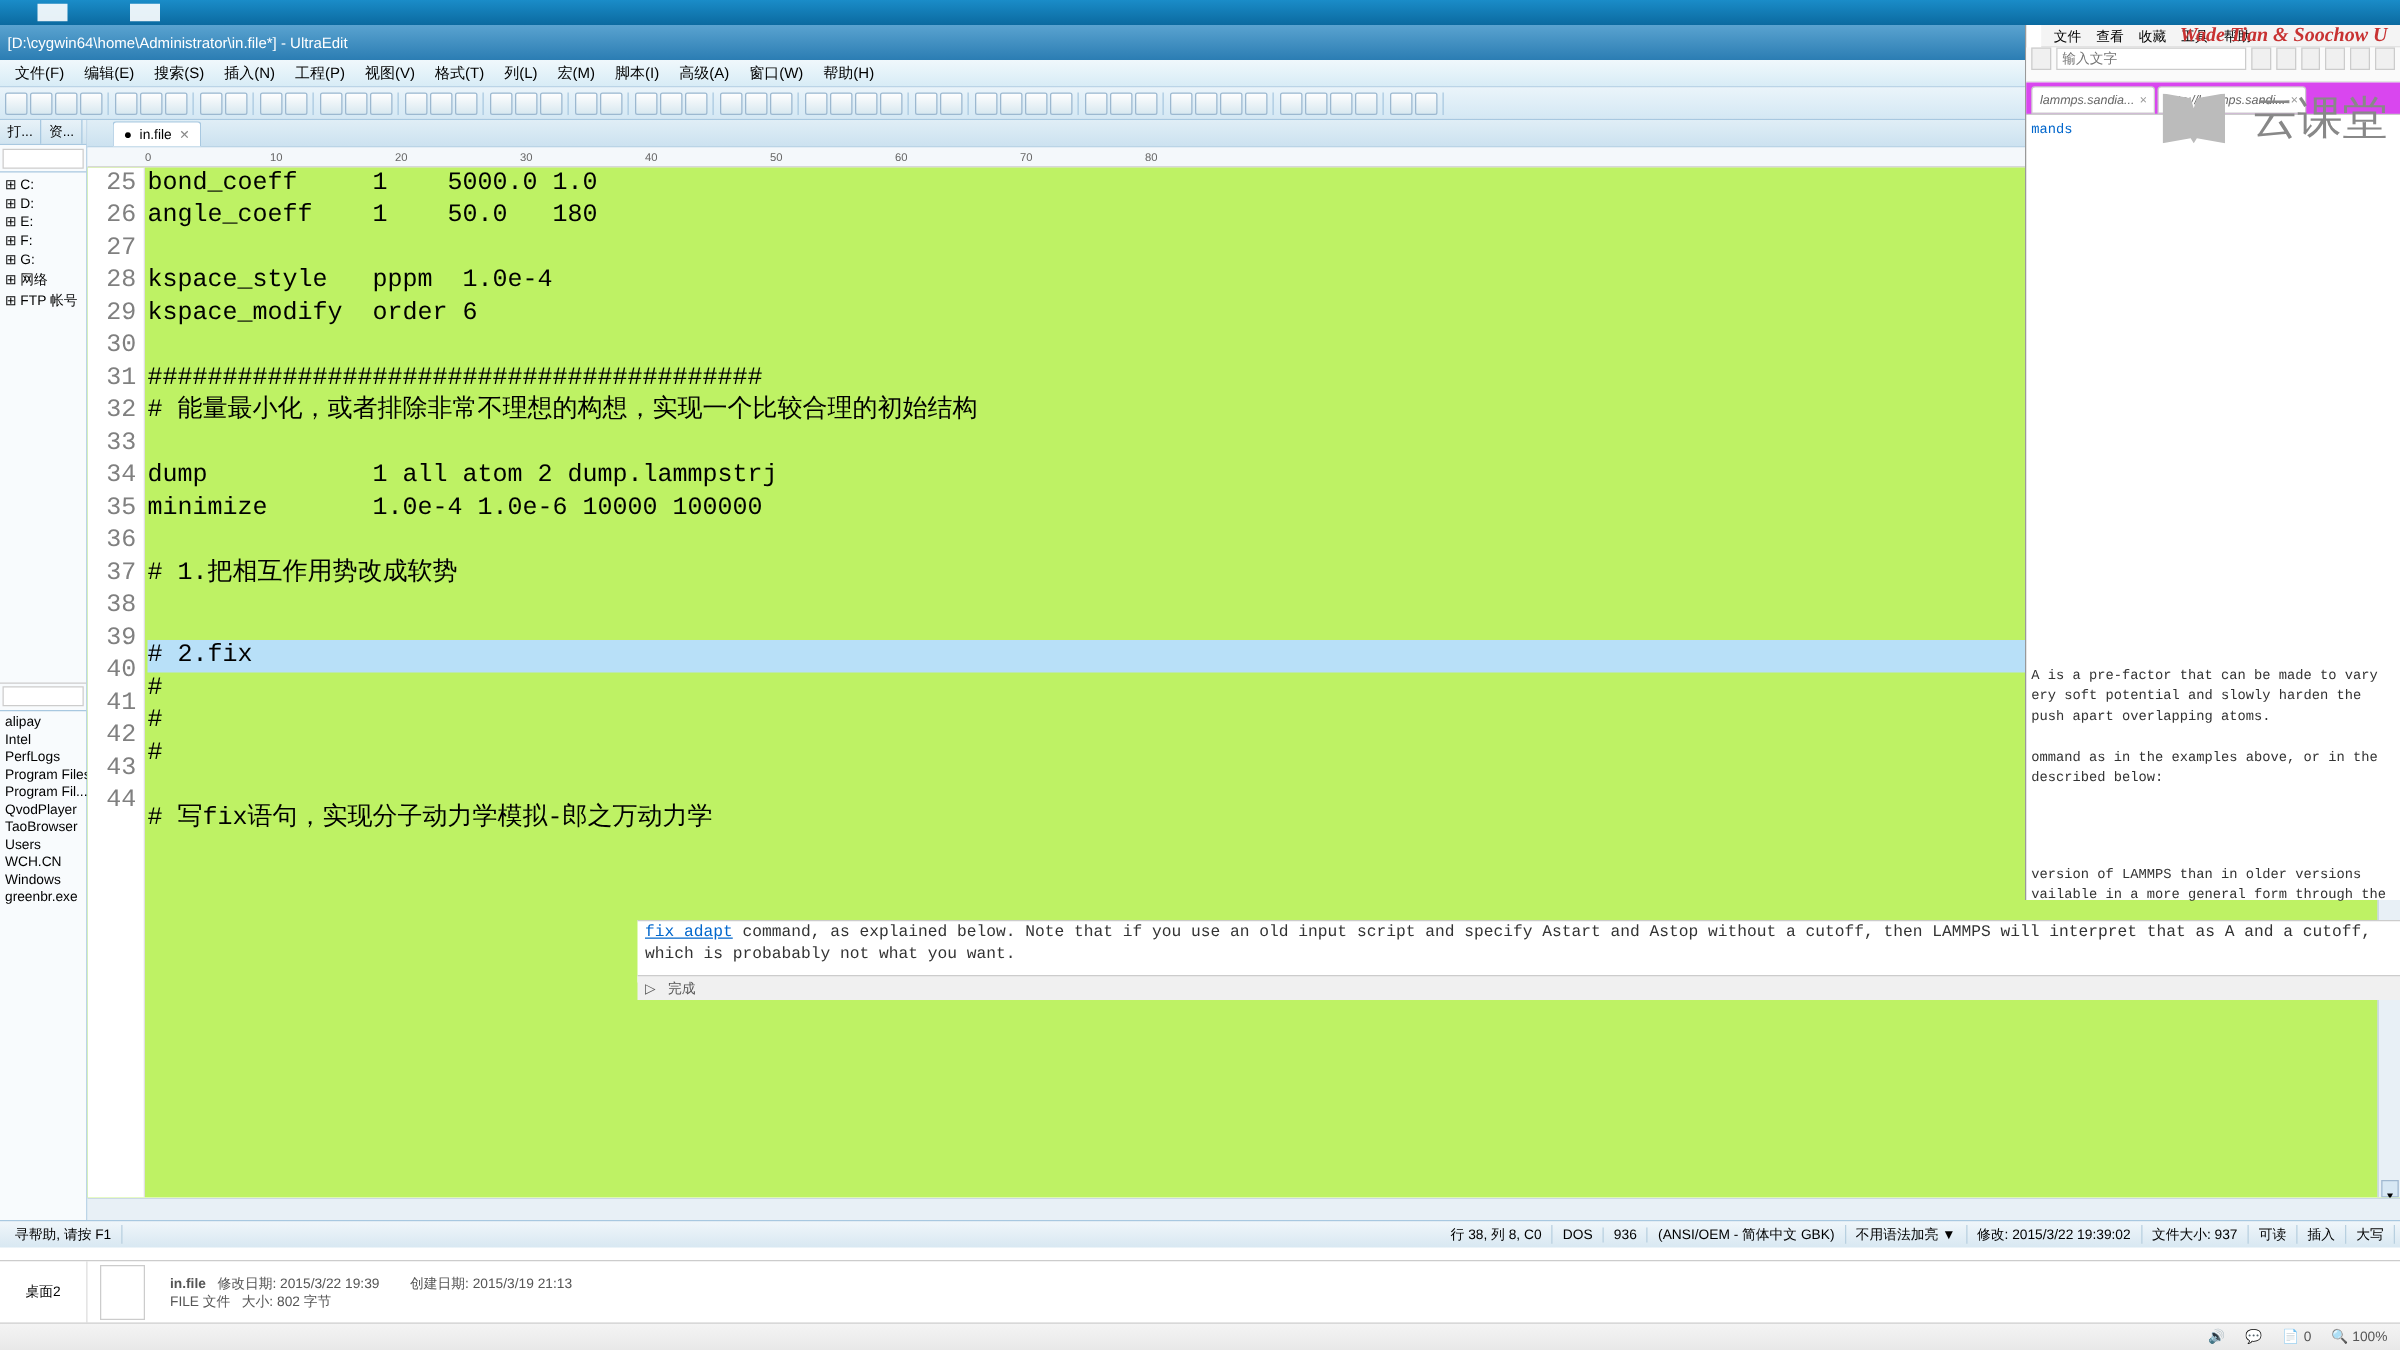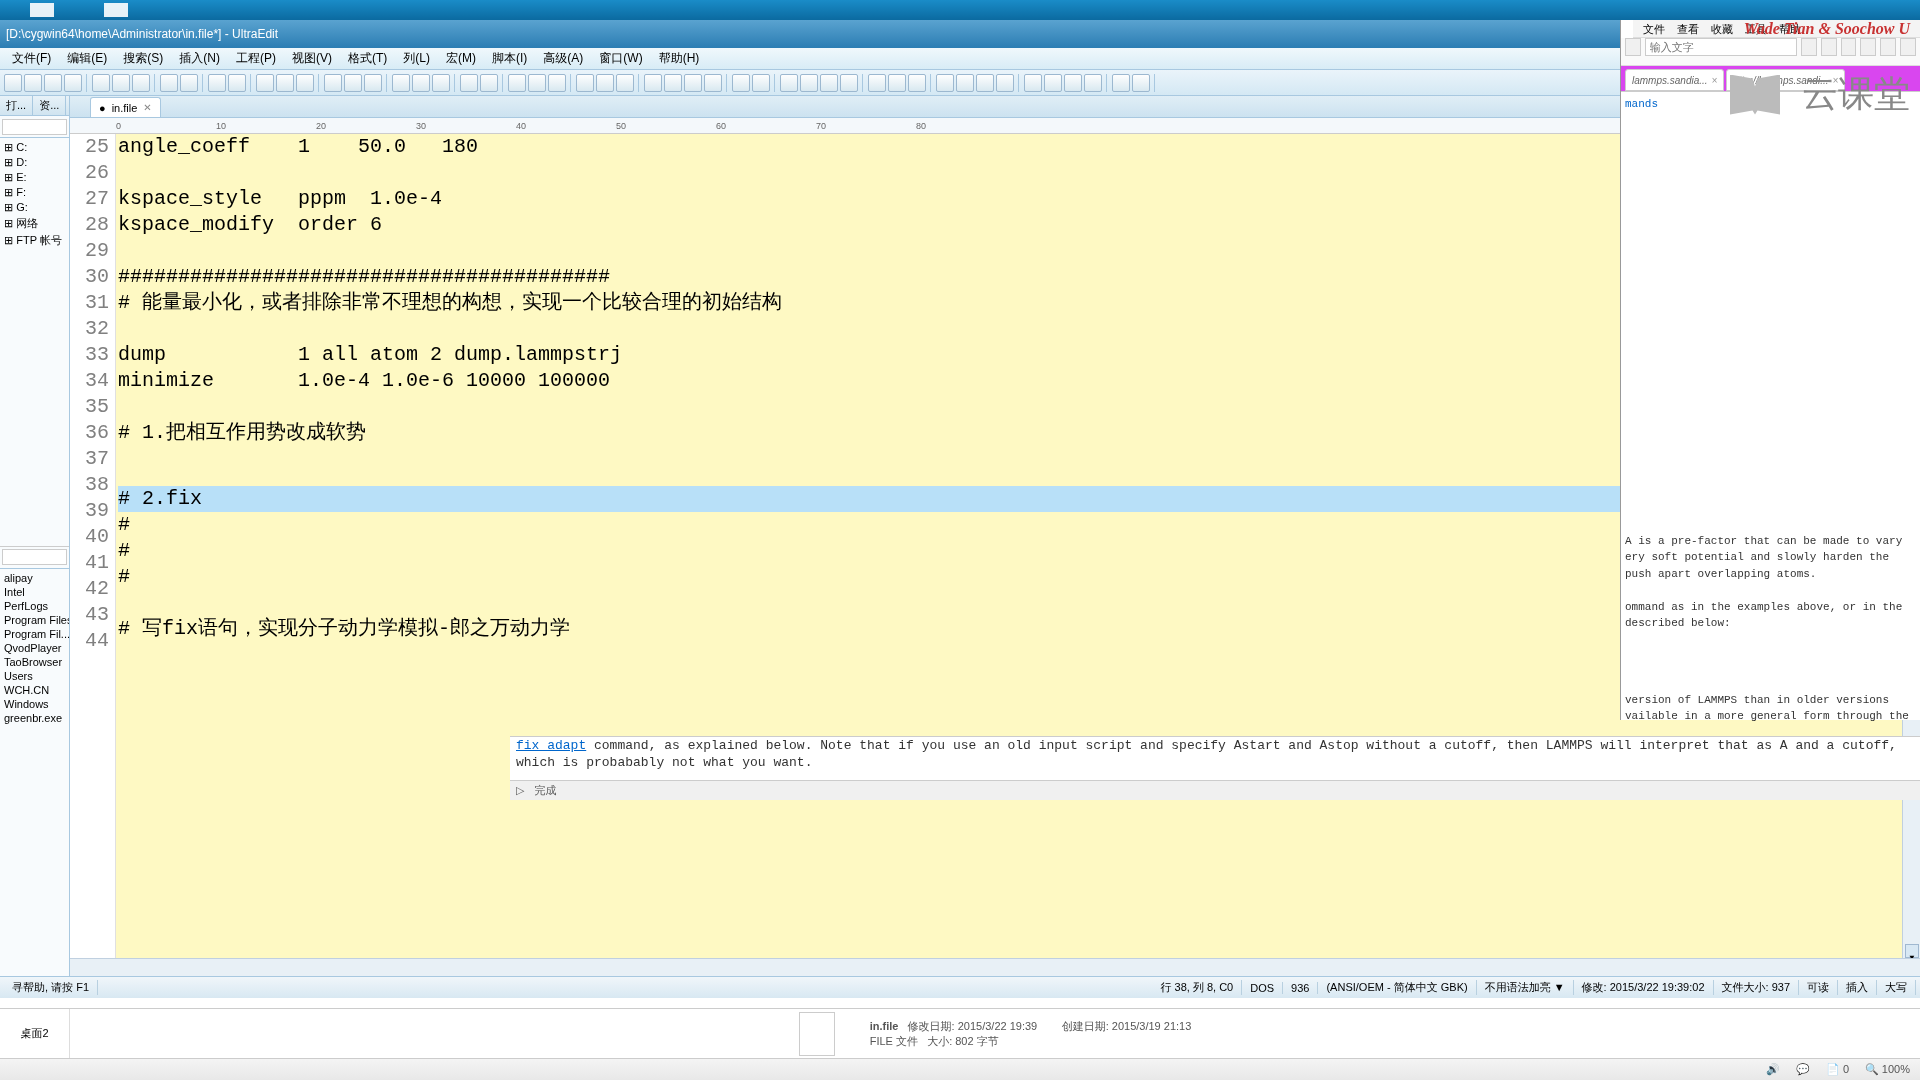--- a/index.html
+++ b/index.html
@@ -39,21 +39,21 @@
 
 
 .editor-area { flex: 1; display: flex; flex-direction: column; min-width: 0; }
 .tabbar { height: 22px; background: linear-gradient(#e0eef6, #cce2f0); border-bottom: 1px solid #a8c8e0; display: flex; align-items: flex-end; padding-left: 20px; }
 .tab { height: 20px; background: #fff; border: 1px solid #a8c8e0; border-bottom: none; border-radius: 3px 3px 0 0; padding: 2px 8px; display: flex; align-items: center; gap: 6px; font-size: 11px; }
 .tab .closex { color: #888; cursor: pointer; font-size: 10px; }
 
 .ruler { height: 16px; background: #f4f8fb; border-bottom: 1px solid #ccc; font-size: 9px; color: #666; padding-left: 46px; display: flex; align-items: center; overflow: hidden; }
 .ruler span { display: inline-block; width: 100px; }
 
-.code { flex: 1; background: #fef9c3; font-family: "Courier New", monospace; font-size: 20px; line-height: 26px; display: flex; position: relative; overflow: hidden; }
+.code { flex: 1; background: #bef264; font-family: "Courier New", monospace; font-size: 20px; line-height: 26px; display: flex; position: relative; overflow: hidden; }
 .gutter { width: 46px; background: #fff; text-align: right; padding-right: 6px; color: #808080; border-right: 1px solid #e0e0e0; }
 .codetext { flex: 1; padding-left: 2px; position: relative; }
 .codeline { height: 26px; white-space: pre; }
 .codeline.hl { background: #b8e0f8; margin-top: 40px; }
 
 .vscroll { width: 18px; background: #e8f0f6; border-left: 1px solid #c0d0e0; position: relative; }
 .vscroll .thumb { position: absolute; top: 30%; width: 14px; left: 2px; height: 120px; background: linear-gradient(90deg,#c8dcec,#a8c8e0); border: 1px solid #88a8c0; border-radius: 2px; }
 .vscroll .arrow { position: absolute; width: 14px; height: 14px; left: 2px; background: #d8e8f4; border: 1px solid #a0b8d0; font-size: 8px; text-align: center; }
 
 .hscroll { height: 18px; background: #e8f0f6; border-top: 1px solid #c0d0e0; }
@@ -80,21 +80,21 @@
 .logo { position: absolute; top: 70px; right: 10px; font-size: 36px; color: #888; z-index: 100; display:flex; align-items:center; gap:22px; }
 .logo .book { width: 50px; height: 40px; background: #bbb; clip-path: polygon(0 0, 45% 10%, 50% 30%, 55% 10%, 100% 0, 100% 100%, 55% 90%, 50% 100%, 45% 90%, 0 100%); }
 
 
 .docpanel { position: absolute; left: 510px; top: 736px; right: 0; height: 50px; background: #fff; font-family: "Courier New", monospace; font-size: 13px; line-height: 17px; color: #333; padding: 0 6px; border-top: 1px solid #ccc; overflow: hidden; }
 .docpanel a { color: #0066cc; text-decoration: underline; }
 
 
 .filebrowser { position: absolute; left: 0; bottom: 0; right: 0; height: 60px; background: #fff; border-top: 1px solid #ccc; display: flex; }
 .fb-left { width: 70px; border-right: 1px solid #ddd; display:flex; align-items:center; justify-content:center; font-size:11px; }
-.fb-main { flex: 1; display: flex; align-items: center; padding: 0 10px; gap: 35px; font-size: 11px; color: #555; justify-content: center; }
+.fb-main { flex: 1; display: flex; align-items: center; padding: 0 10px; gap: 20px; font-size: 11px; color: #555; }
 .fb-icon { width: 36px; height: 44px; background: #fff; border: 1px solid #ccc; }
 .fb-status { position: absolute; bottom: 0; left: 0; right: 0; height: 22px; background: linear-gradient(#f4f4f4,#e8e8e8); border-top: 1px solid #ccc; display: flex; align-items: center; justify-content: flex-end; padding: 0 10px; gap: 16px; font-size: 11px; color: #555; }
 
 .progbar { height: 20px; background: #f0f0f0; border-top: 1px solid #ccc; display:flex; align-items:center; padding: 0 6px; font-size: 11px; color: #555; gap: 10px; }
 </style>
 </head>
 <body>
 
 <div class="top-taskbar">
   <div class="ticon"></div>
@@ -277,20 +277,21 @@
           <div class="codeline">37</div>
           <div class="codeline">38</div>
           <div class="codeline">39</div>
           <div class="codeline">40</div>
           <div class="codeline">41</div>
           <div class="codeline">42</div>
           <div class="codeline">43</div>
           <div class="codeline">44</div>
         </div>
       <div class="codetext" id="codetext">
+          <div class="codeline">bond_coeff     1    5000.0 1.0</div>
           <div class="codeline">angle_coeff    1    50.0   180</div>
           <div class="codeline"></div>
           <div class="codeline">kspace_style   pppm  1.0e-4</div>
           <div class="codeline">kspace_modify  order 6</div>
           <div class="codeline"></div>
           <div class="codeline">#########################################</div>
           <div class="codeline"># 能量最小化，或者排除非常不理想的构想，实现一个比较合理的初始结构</div>
           <div class="codeline"></div>
           <div class="codeline">dump           1 all atom 2 dump.lammpstrj</div>
           <div class="codeline">minimize       1.0e-4 1.0e-6 10000 100000</div>

